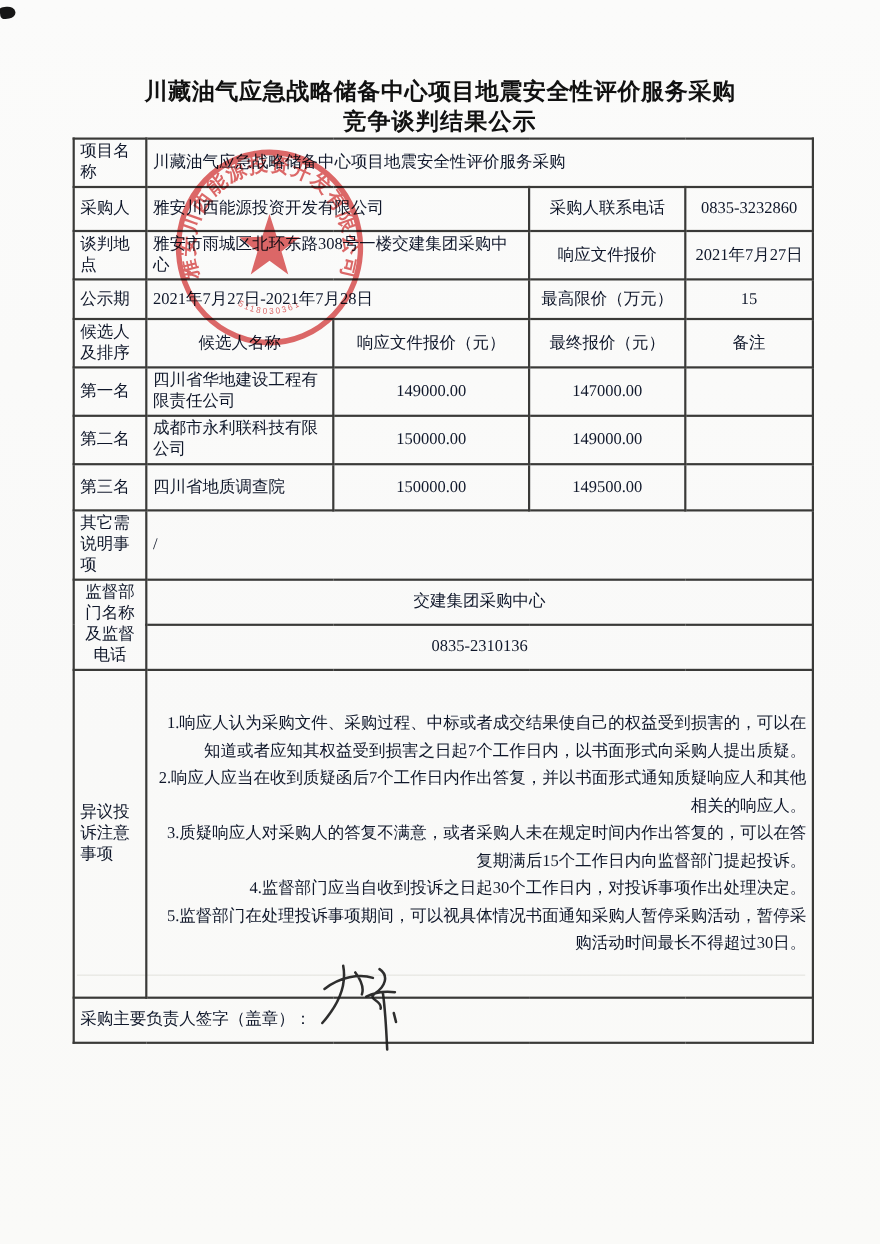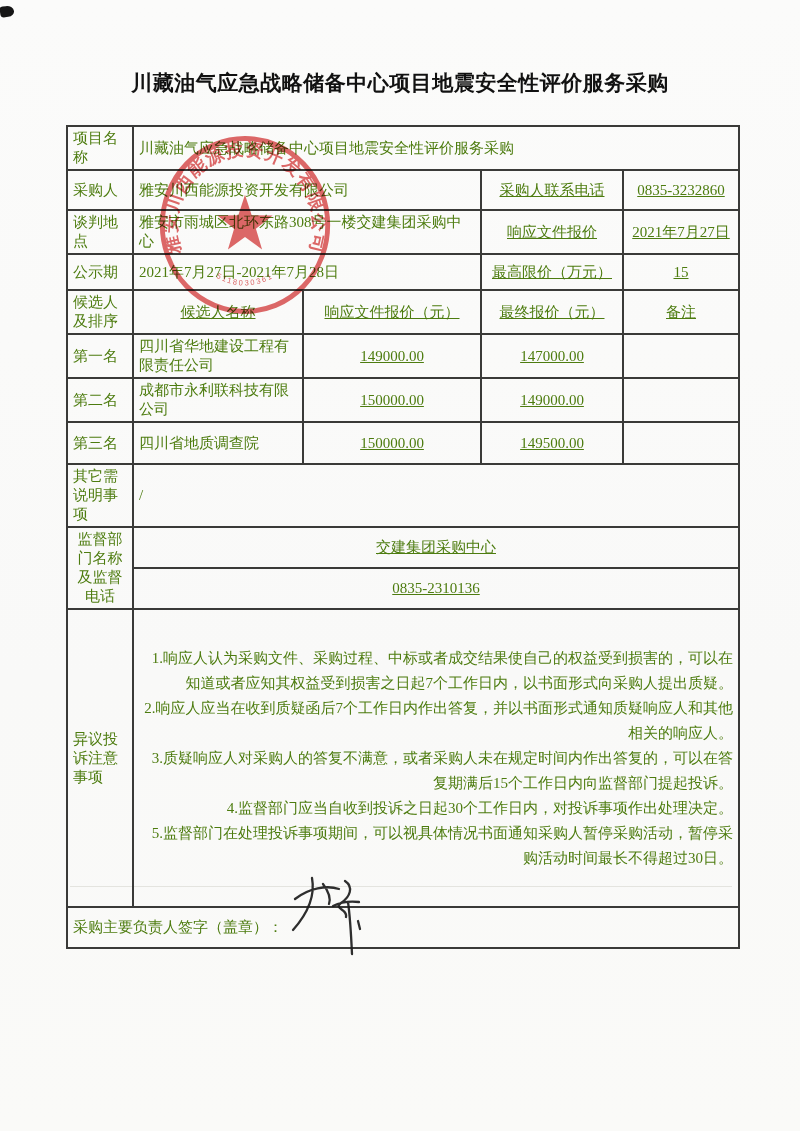--- a/index.html
+++ b/index.html
@@ -30,33 +30,33 @@
     text-align: center; font-weight: bold; color: #111;
   }
   .doc-title .t1 { font-size: 21px; letter-spacing: 0.5px; line-height: 26px; }
   .doc-title .t2 { font-size: 21px; letter-spacing: 1px; line-height: 28px; }
 
   
   table.main {
     position: absolute; left: 66px; top: 125px;
     border-collapse: collapse; table-layout: fixed;
     width: 672px;
-    font-size: 15px; color: #4d7c0f;
+    font-size: 15px; color: #0f172a;
   }
   table.main td {
     border: 2px solid #3a3a38;
     padding: 2px 5px;
     vertical-align: middle;
     line-height: 19px;
     word-break: break-all;
   }
   td.lbl { text-align: left; }
   td.lbl-c { text-align: center; padding: 2px 2px; }
   td.val { text-align: left; padding-left: 7px; }
-  td.ctr { text-align: center; text-decoration: underline; }
+  td.ctr { text-align: center; }
   .h43 { height: 43px; } .h45 { height: 40px; } .h40 { height: 36px; }
   .h42 { height: 42px; } .h80 { height: 80px; }
   .h298 { height: 298px; } .h41 { height: 41px; }
 
   td.objection-text { vertical-align: middle; padding: 6px 8px; }
   .obj-line { line-height: 25px; text-align: right; }
 
   td.sig-cell { position: relative; padding-left: 6px; overflow: visible; }
 
   
@@ -79,20 +79,21 @@
   .signature svg { width: 100%; height: 100%; overflow: visible; }
 </style>
 </head>
 <body>
 
 <div class="scan-blot"></div>
 <div class="scan-line"></div>
 
 <div class="doc-title">
   <div class="t1">川藏油气应急战略储备中心项目地震安全性评价服务采购</div>
+  <div class="t2">竞争谈判结果公示</div>
 </div>
 
 <table class="main">
   <colgroup>
     <col style="width:66px">
       <col style="width:170px">
       <col style="width:178px">
     <col style="width:142px">
       <col style="width:116px">
   </colgroup>

